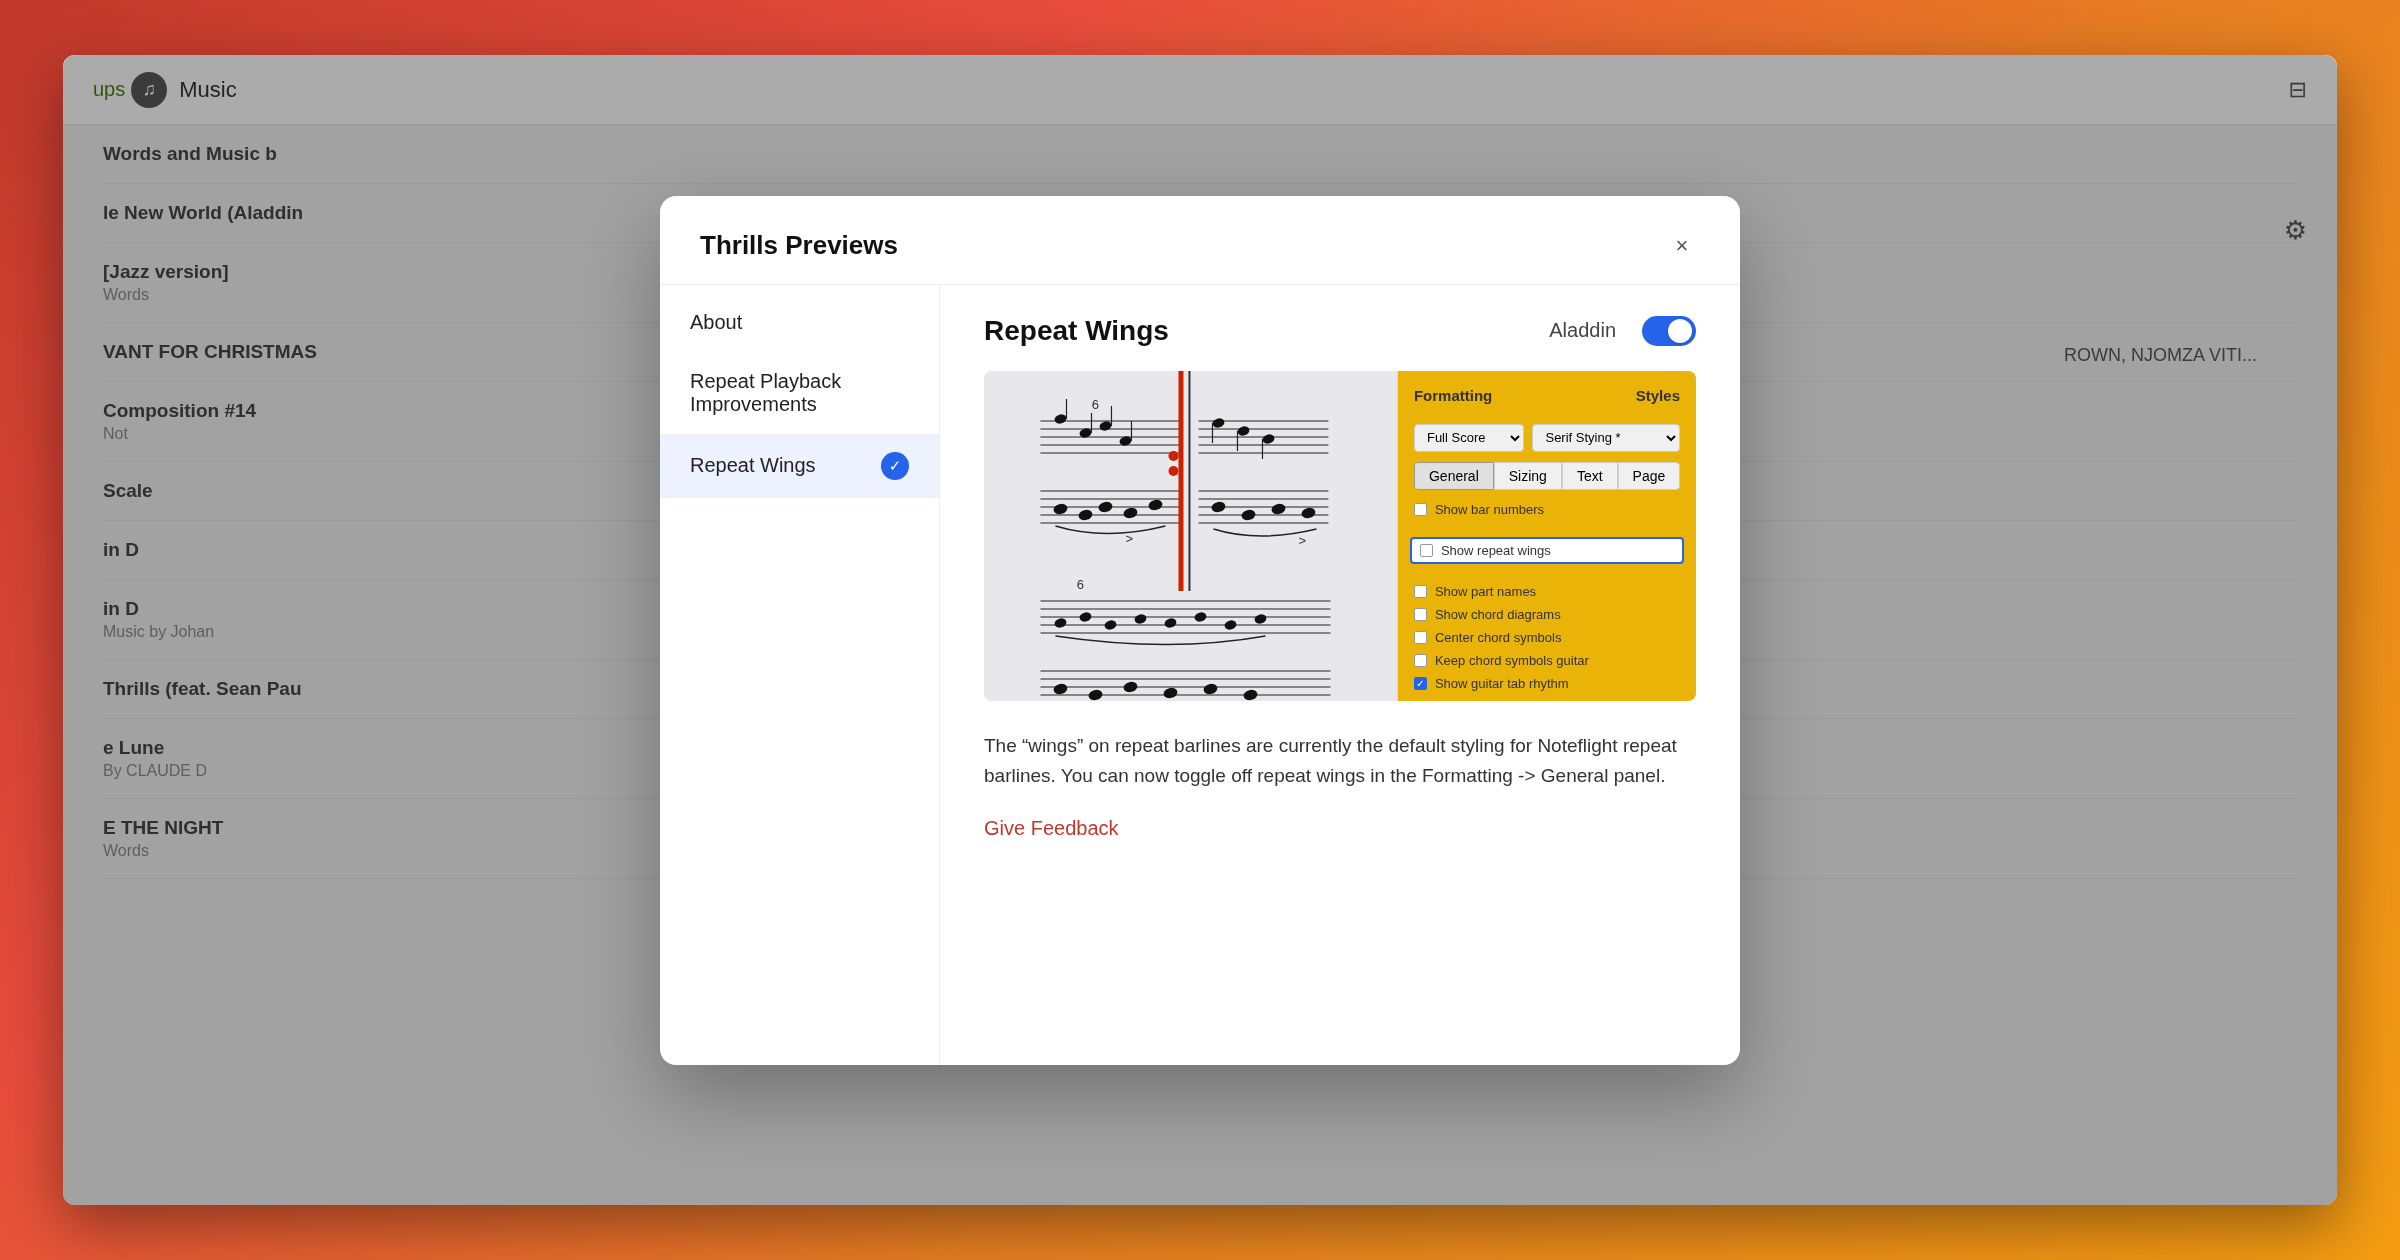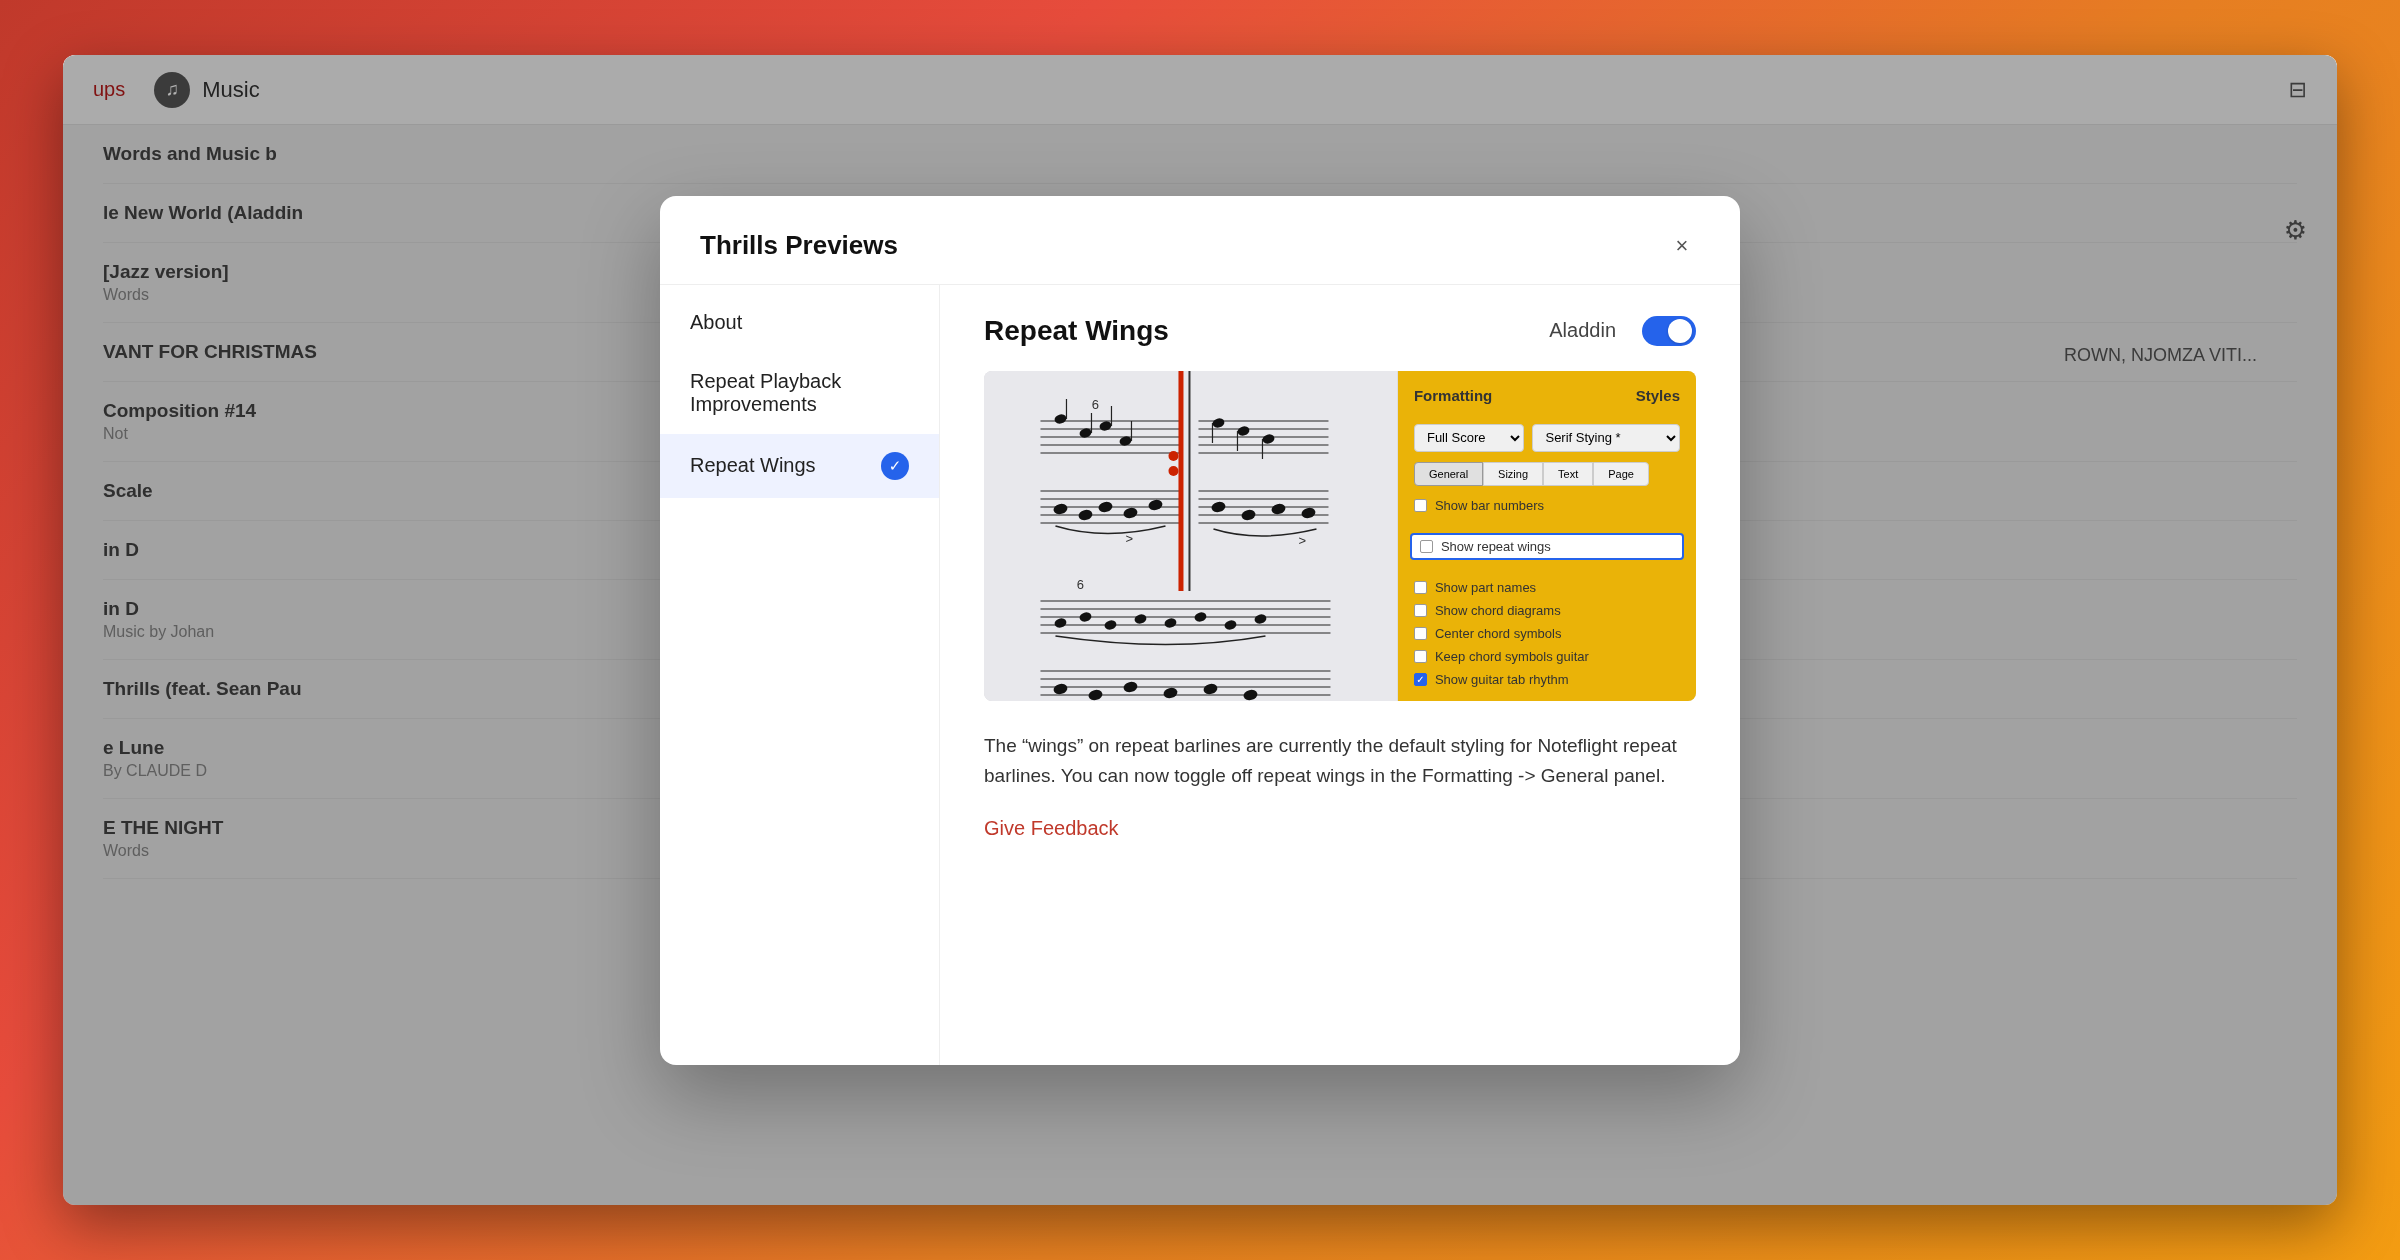--- a/index.html
+++ b/index.html
@@ -287,21 +287,21 @@
     }
 
     .panel-tabs {
       display: flex;
       gap: 0;
       margin-bottom: 12px;
     }
 
     .panel-tab {
       padding: 5px 14px;
-      font-size: 11px;
+      font-size: 14px;
       border: 1px solid #ccc;
       background: #f0f0f0;
       cursor: pointer;
     }
 
     .panel-tab.active {
       background: #e0e0e0;
       border-color: #999;
     }
 
@@ -368,21 +368,21 @@
 
     .note {
       fill: #111;
     }
   </style>
 </head>
 <body>
 
 <div class="app-window">
   <div class="app-header">
-    <span style="font-size:20px;color:#b91c1c;margin-right:29px;">ups</span>
+    <span style="font-size:20px;color:#4d7c0f;margin-right:6px;">ups</span>
     <div class="app-header-title">
       <div class="music-icon">♫</div>
       <span>Music</span>
     </div>
     <div class="filter-icon">⊟</div>
   </div>
   <div class="app-content">
     <div class="app-list-item">
       <div class="title">Words and Music b</div>
     </div>

